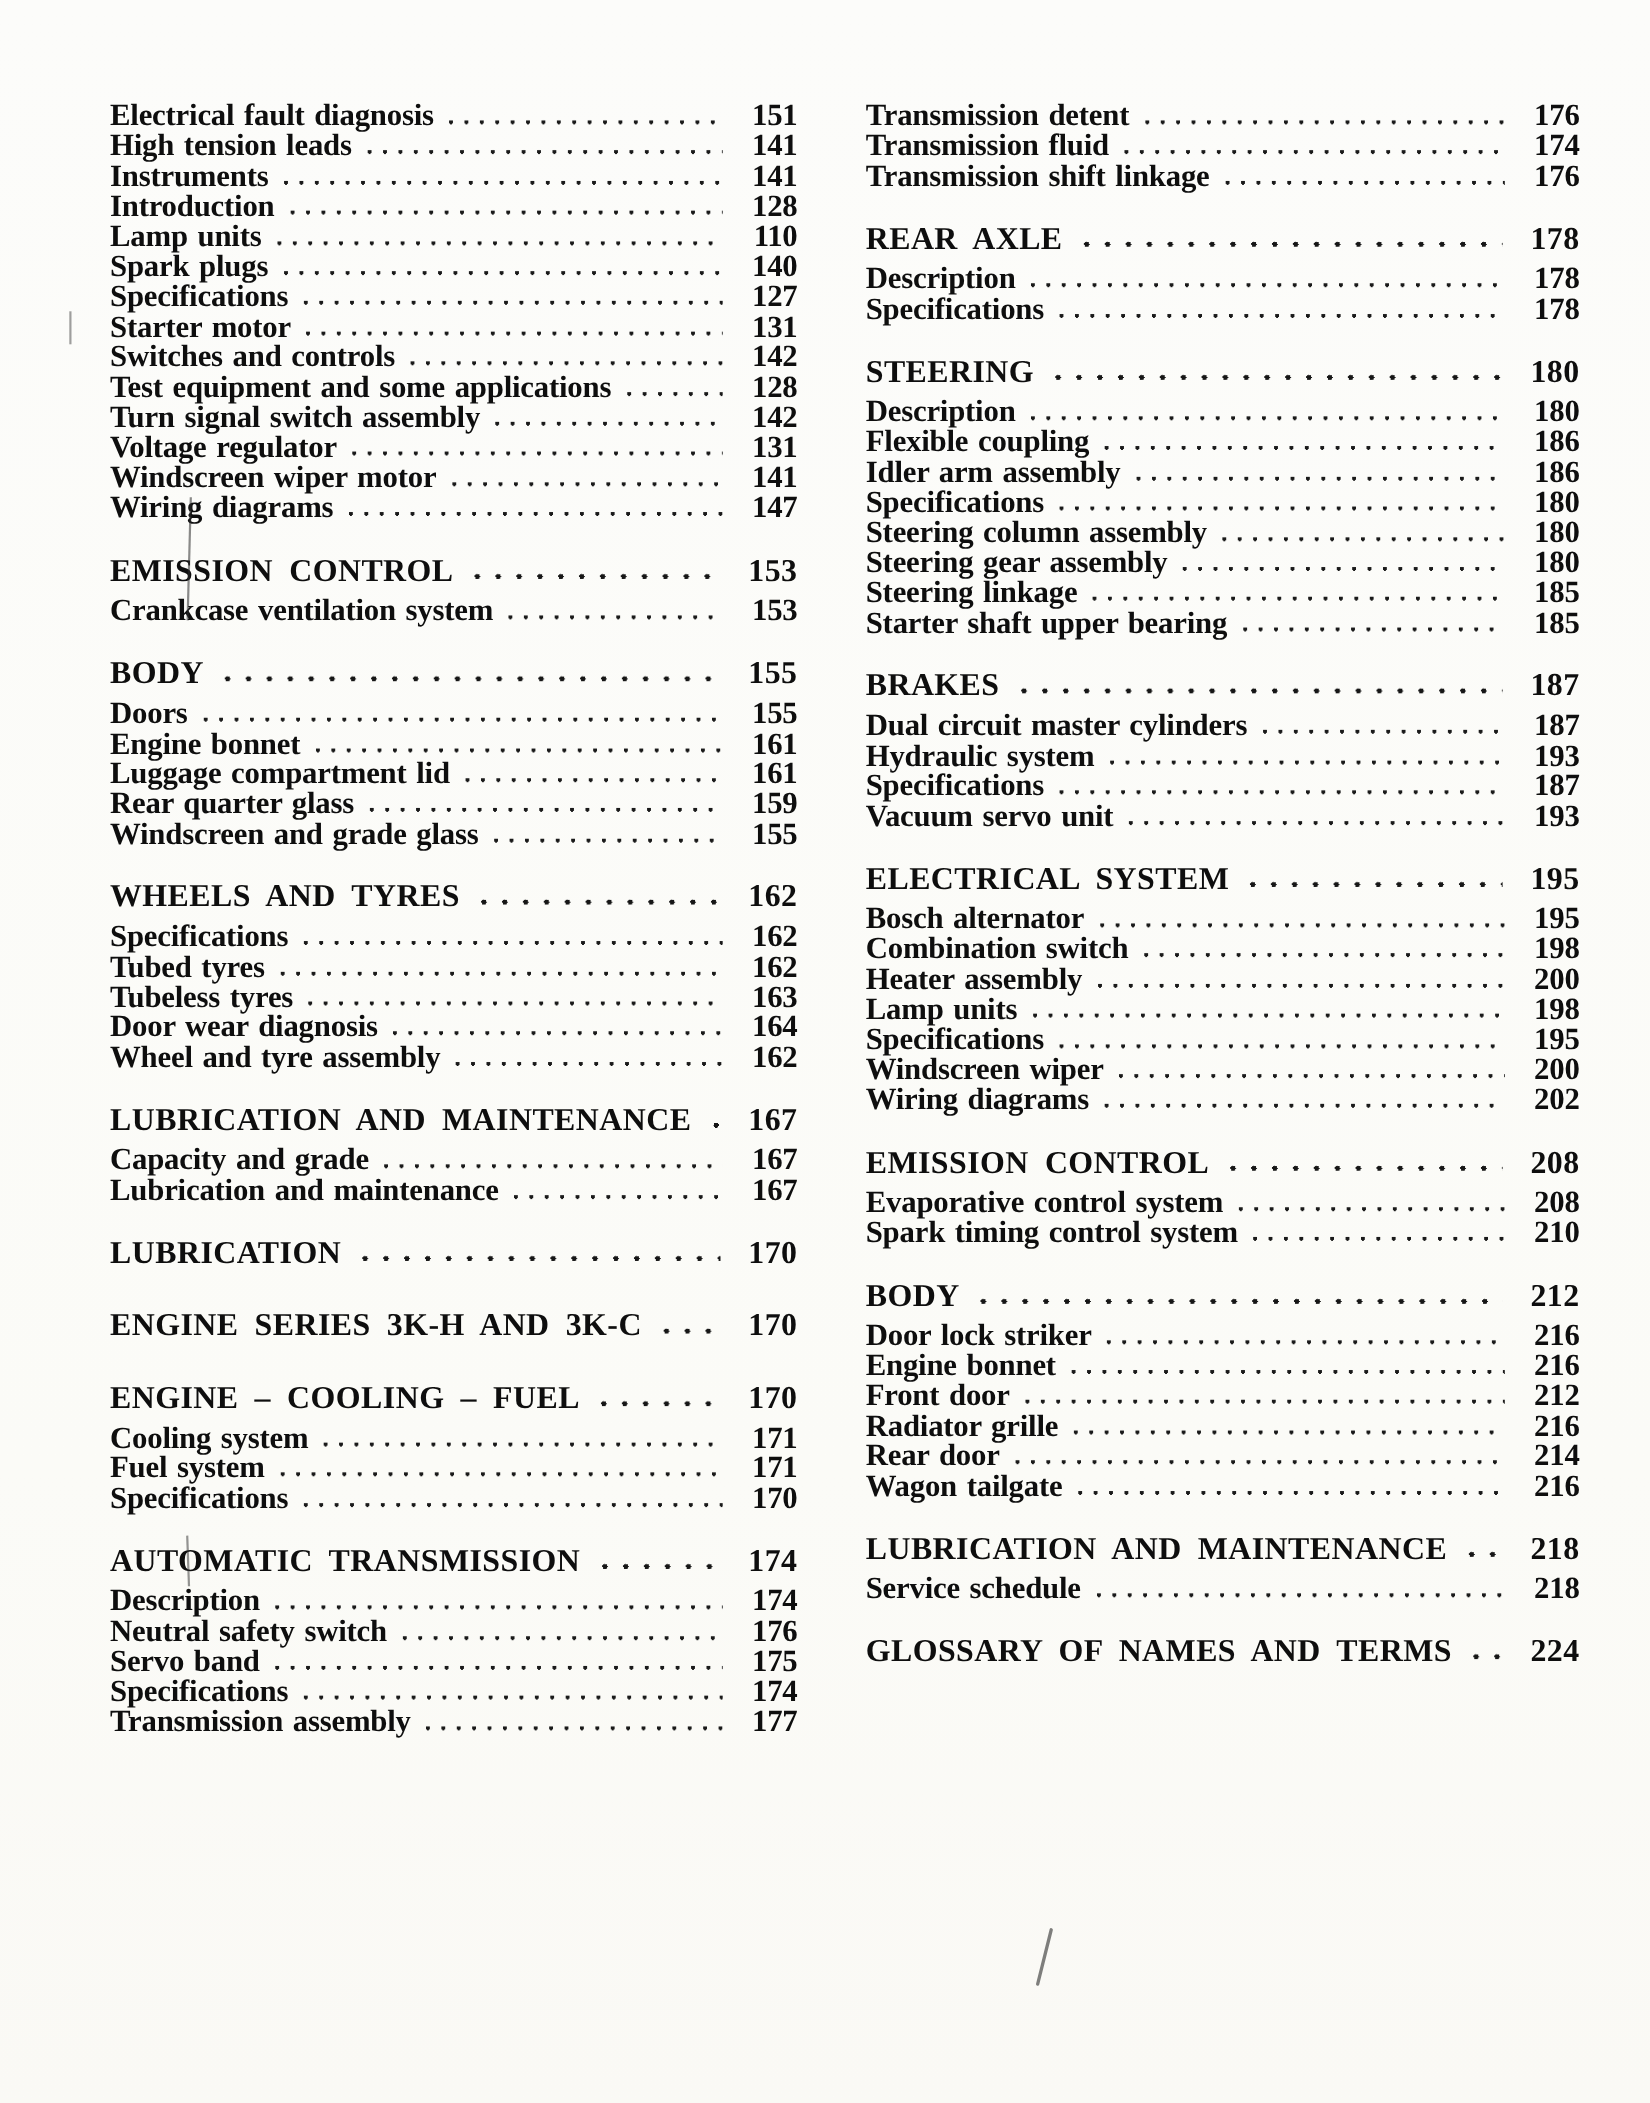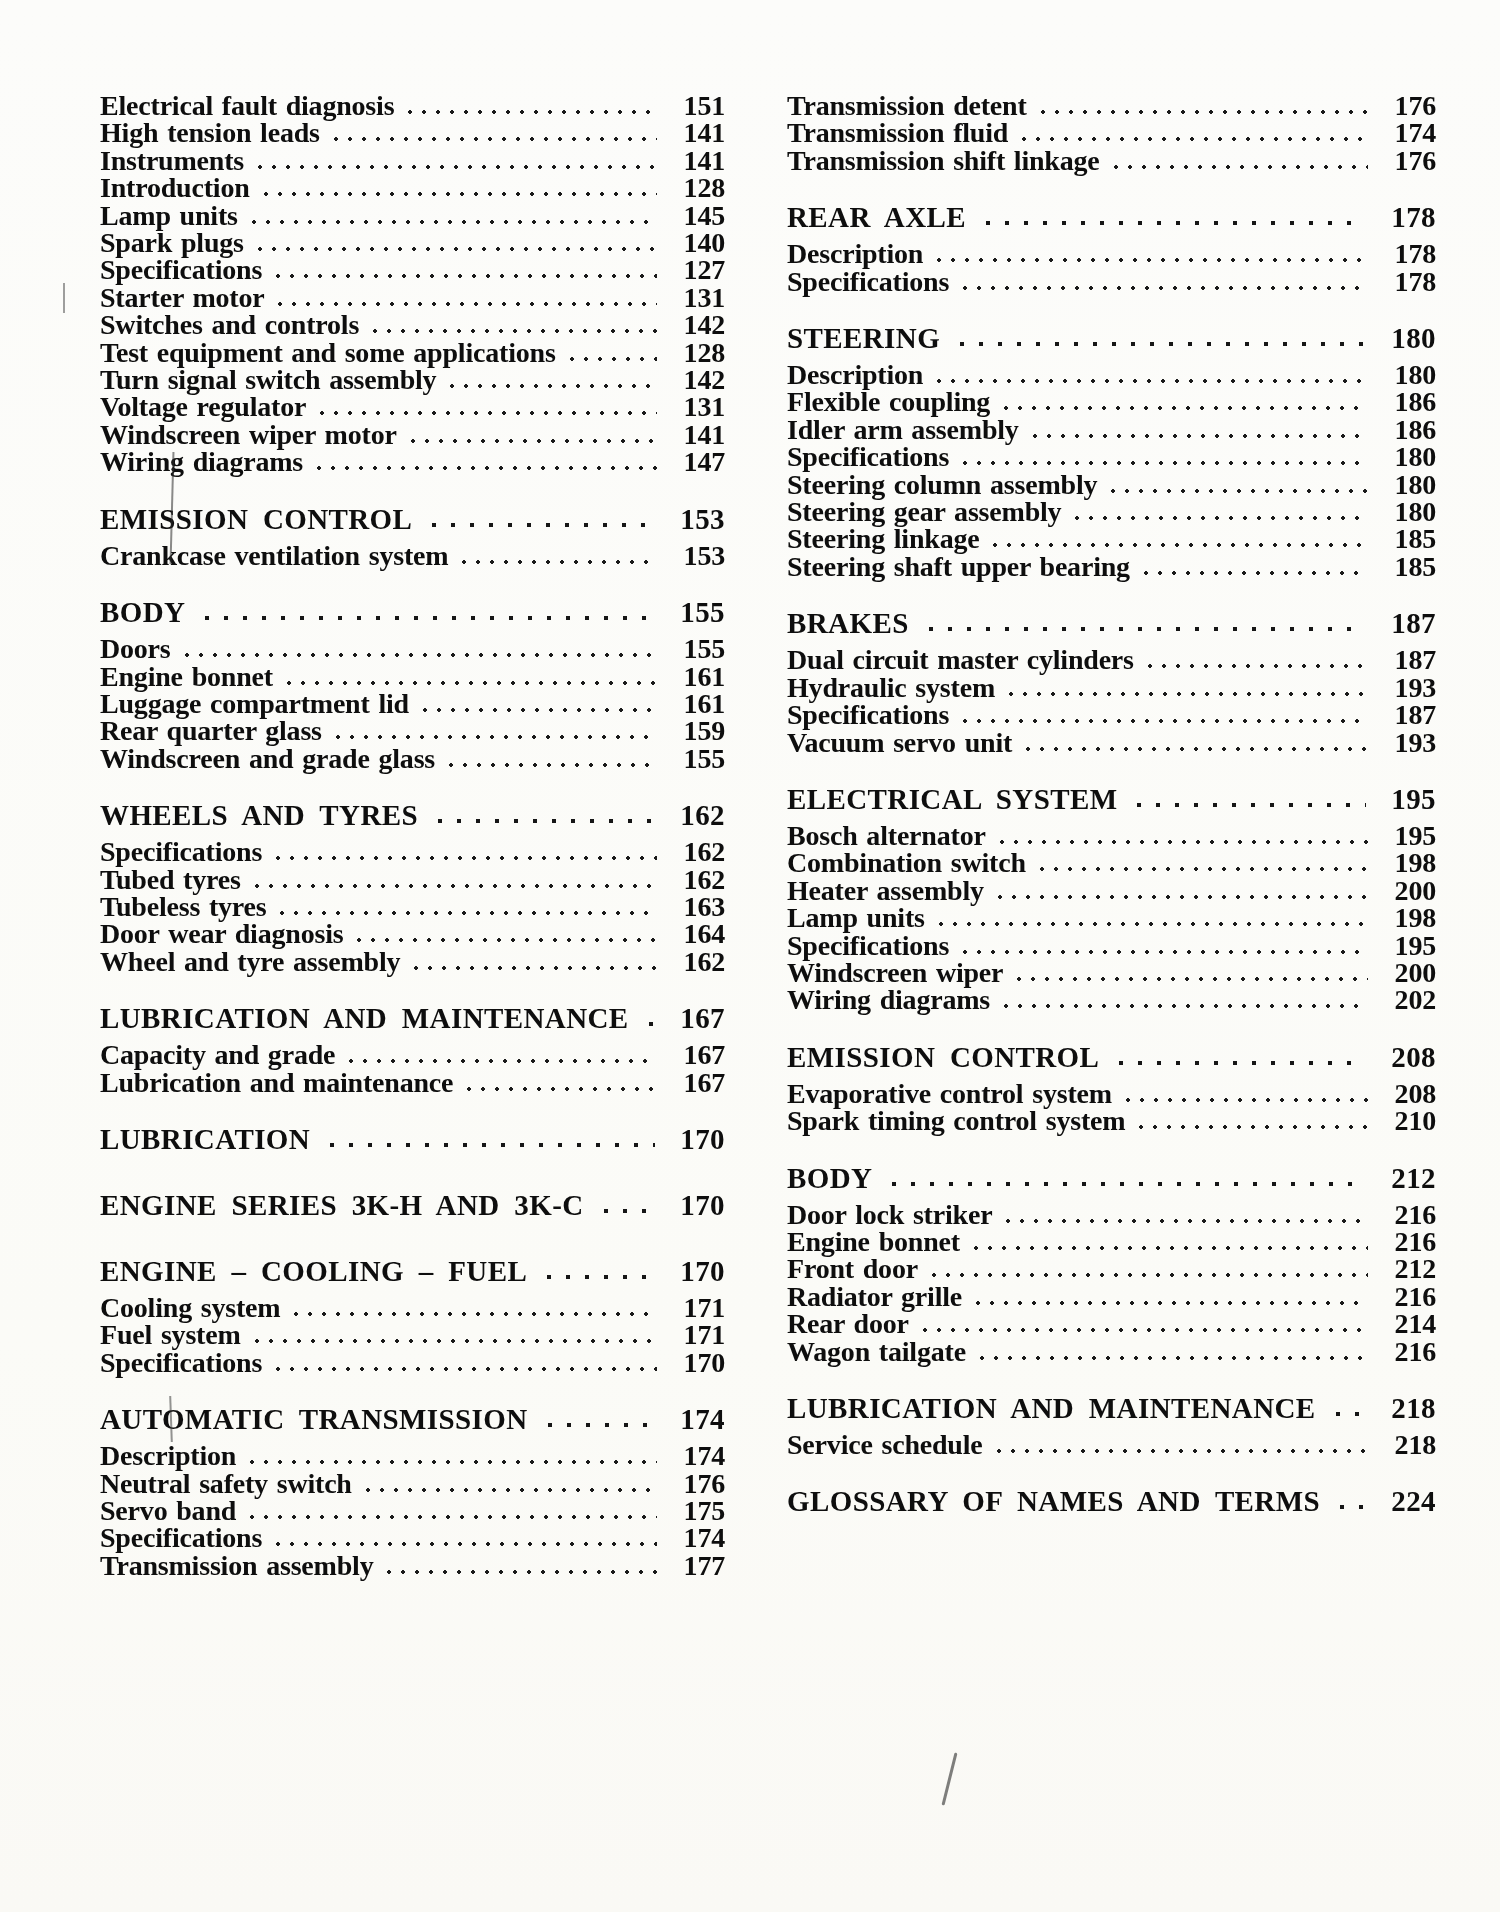--- a/index.html
+++ b/index.html
@@ -103,21 +103,21 @@
     <span class="pagenum">141</span>
   </div>
           <div class="row">
     <span class="label">Introduction</span>
     <span class="dots"></span>
     <span class="pagenum">128</span>
   </div>
           <div class="row">
     <span class="label">Lamp units</span>
     <span class="dots"></span>
-    <span class="pagenum">145</span>
+    <span class="pagenum">110</span>
   </div>
           <div class="row">
     <span class="label">Spark plugs</span>
     <span class="dots"></span>
     <span class="pagenum">140</span>
   </div>
           <div class="row">
     <span class="label">Specifications</span>
     <span class="dots"></span>
     <span class="pagenum">127</span>
@@ -390,21 +390,21 @@
     <span class="label">Steering gear assembly</span>
     <span class="dots"></span>
     <span class="pagenum">180</span>
   </div>
           <div class="row">
     <span class="label">Steering linkage</span>
     <span class="dots"></span>
     <span class="pagenum">185</span>
   </div>
           <div class="row">
-    <span class="label">Steering shaft upper bearing</span>
+    <span class="label">Starter shaft upper bearing</span>
     <span class="dots"></span>
     <span class="pagenum">185</span>
   </div>
         </div>
         <div class="section has-heading">
           <div class="heading-row">
     <span class="label">BRAKES</span>
     <span class="dots"></span>
     <span class="pagenum">187</span>
   </div>

